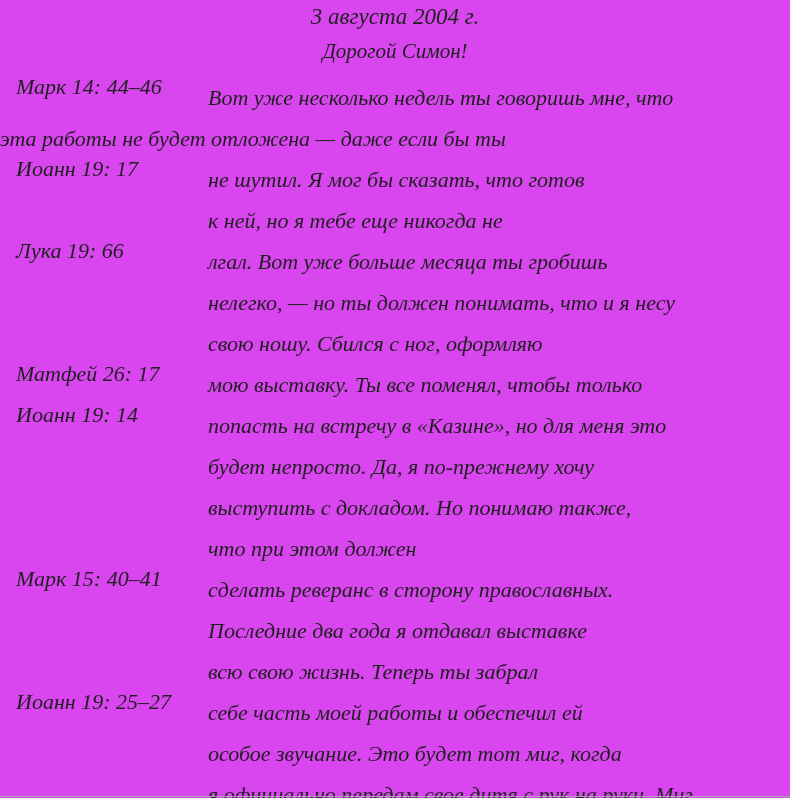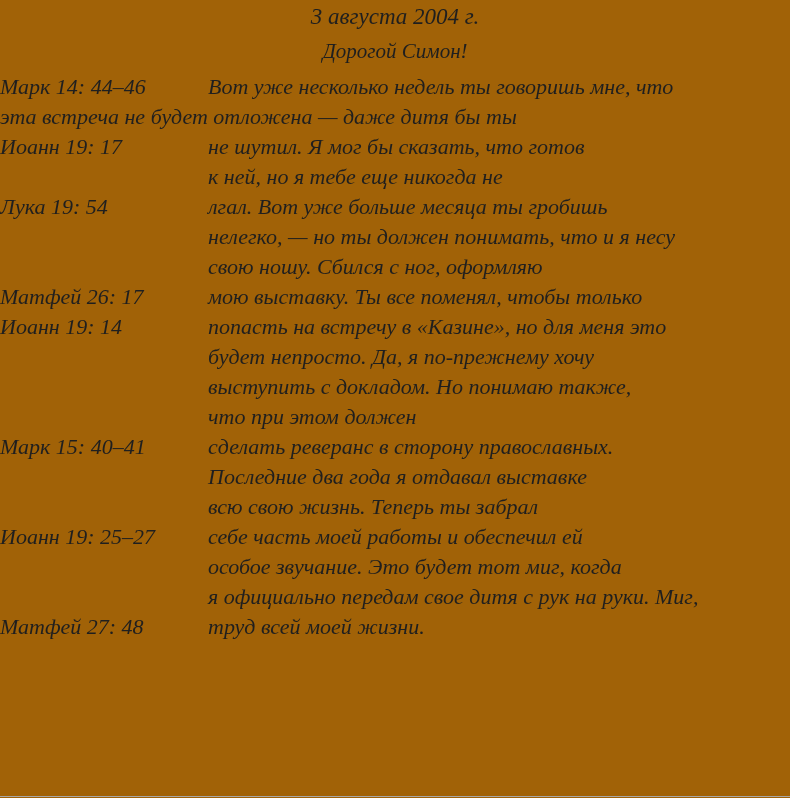--- a/index.html
+++ b/index.html
@@ -4,21 +4,21 @@
 <style>
   html, body {
     margin: 0;
     padding: 0;
     background: #ffffff;
   }
   .page {
     position: relative;
     width: 790px;
     height: 798px;
-    background: #a16207;
+    background: #d946ef;
     overflow: hidden;
     font-family: "Liberation Serif", "DejaVu Serif", serif;
     font-style: italic;
     color: #1f1f1f;
   }
   .date {
     padding-top: 4px;
     text-align: center;
     font-size: 23px;
     line-height: 26px;
@@ -34,25 +34,26 @@
   }
   .line-row {
     display: flex;
     font-size: 22px;
     line-height: 30px;
     white-space: nowrap;
   }
   .ref {
     flex: 0 0 208px;
     width: 208px;
-    padding-left: 0;
+    padding-left: 16px;
     box-sizing: border-box;
   }
   .text {
     flex: 1 1 auto;
+    margin-top: 11px;
   }
   .bottom-rule {
     position: absolute;
     left: 0;
     right: 0;
     bottom: 1px;
     height: 0;
     border-top: 1px solid #a8a8a8;
   }
 </style>
@@ -61,32 +62,32 @@
 
 <div class="page">
   <div class="date">3 августа 2004 г.</div>
   <div class="salutation">Дорогой Симон!</div>
   <div class="body" id="letter-body">
       <div class="line-row">
         <span class="ref">Марк 14: 44–46</span>
         <span class="text">Вот уже несколько недель ты говоришь мне, что</span>
       </div>
       <div class="line-row">
-        <span class="text">эта встреча не будет отложена — даже дитя бы ты</span>
+        <span class="text">эта работы не будет отложена — даже если бы ты</span>
       </div>
       <div class="line-row">
         <span class="ref">Иоанн 19: 17</span>
         <span class="text">не шутил. Я мог бы сказать, что готов</span>
       </div>
       <div class="line-row">
         <span class="ref"></span>
         <span class="text">к ней, но я тебе еще никогда не</span>
       </div>
       <div class="line-row">
-        <span class="ref">Лука 19: 54</span>
+        <span class="ref">Лука 19: 66</span>
         <span class="text">лгал. Вот уже больше месяца ты гробишь</span>
       </div>
       <div class="line-row">
         <span class="ref"></span>
         <span class="text">нелегко, — но ты должен понимать, что и я несу</span>
       </div>
       <div class="line-row">
         <span class="ref"></span>
         <span class="text">свою ношу. Сбился с ног, оформляю</span>
       </div>

